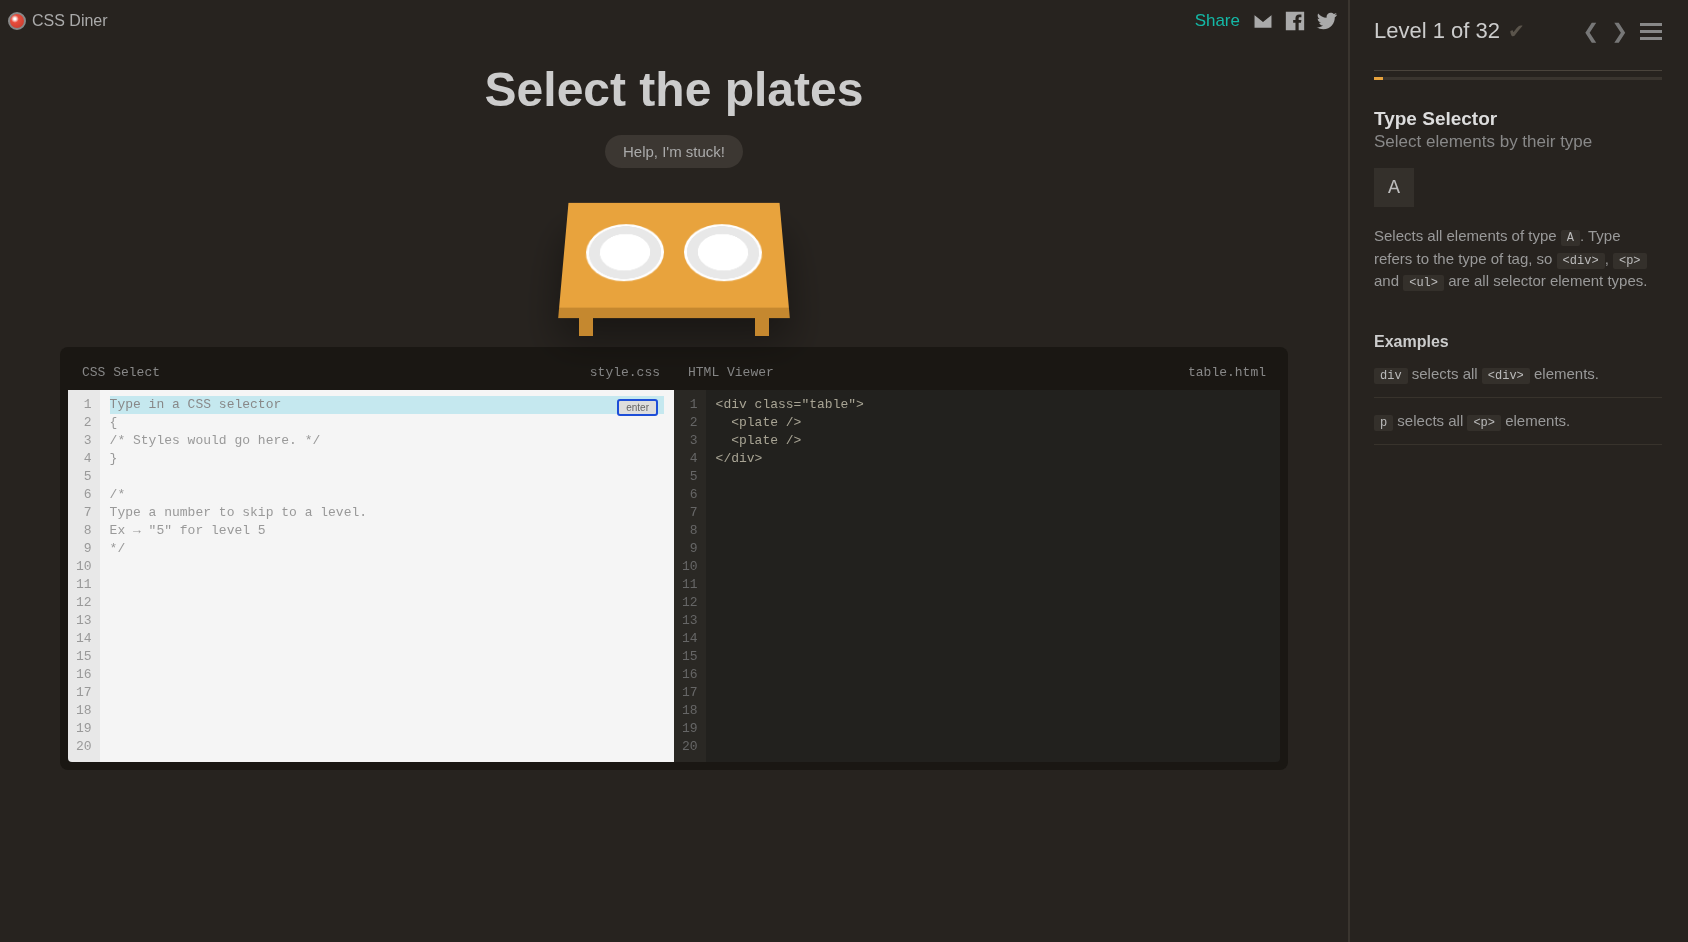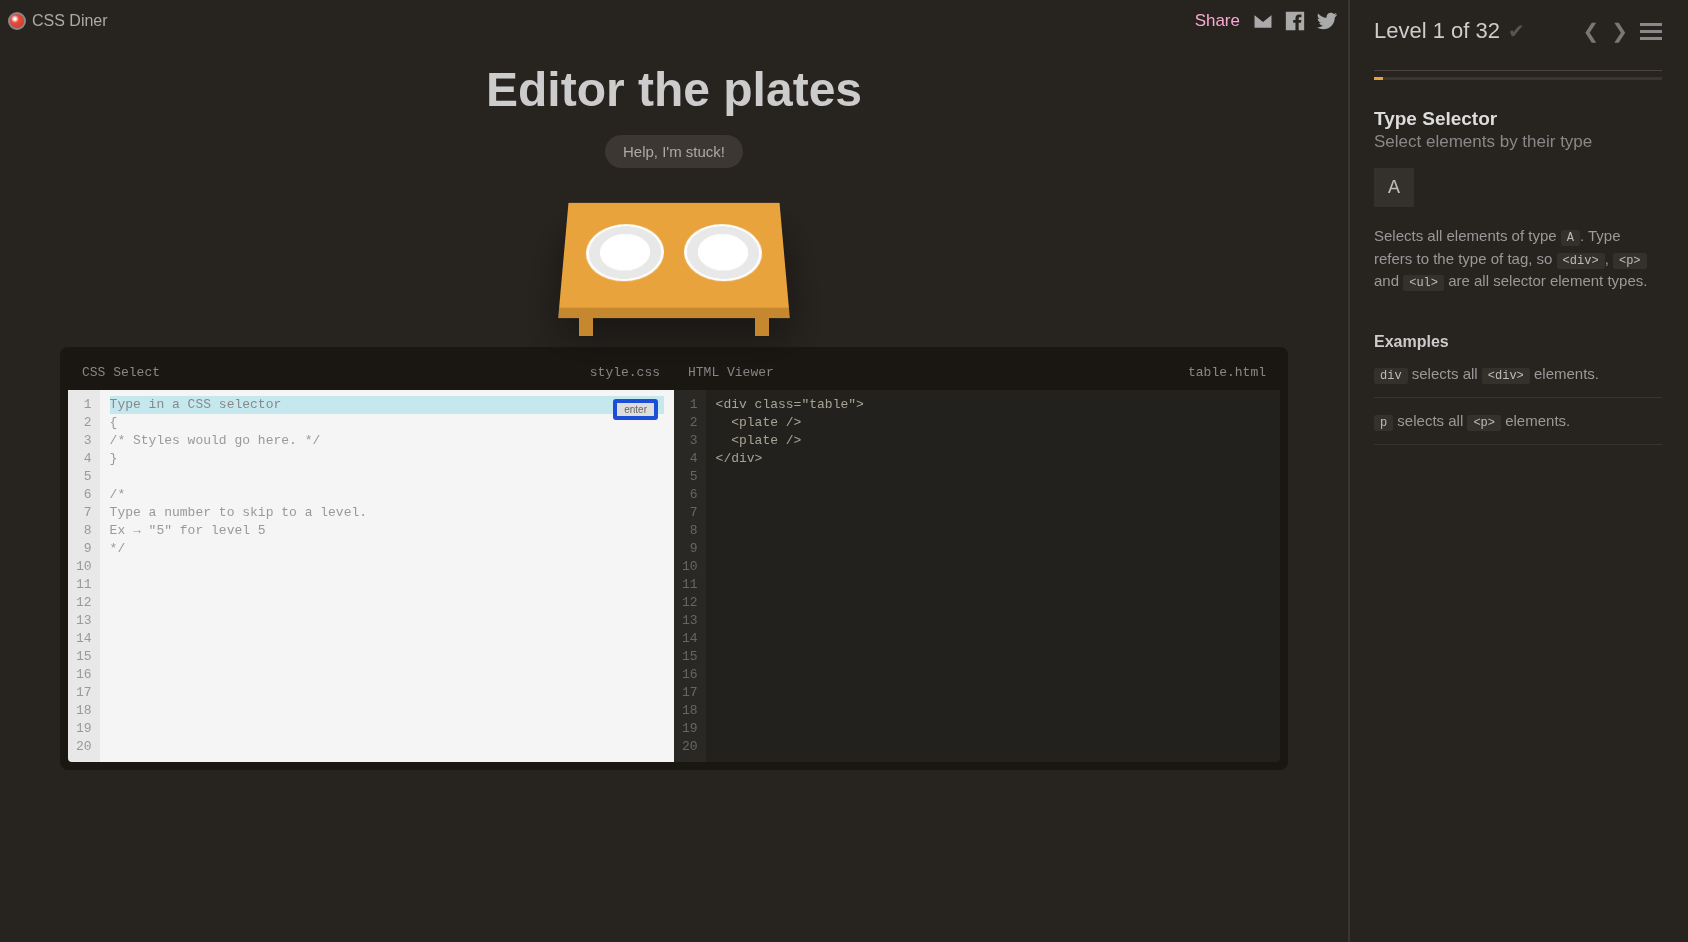--- a/index.html
+++ b/index.html
@@ -4,21 +4,21 @@
 <style>
 * { margin: 0; padding: 0; box-sizing: border-box; }
 body { background: #27231f; color: #fff; font-family: -apple-system, BlinkMacSystemFont, "Segoe UI", sans-serif; overflow: hidden; }
 .container { display: flex; height: 942px; width: 1680px; }
 .main { flex: 1; position: relative; border-right: 2px solid #3a352f; }
 .header { display: flex; justify-content: space-between; align-items: center; padding: 10px 10px 0 8px; }
 .logo { display: flex; align-items: center; gap: 6px; }
 .logo-icon { width: 18px; height: 18px; border-radius: 50%; background: radial-gradient(circle at 35% 35%, #fff 8%, #e74c3c 30%, #c0392b); border: 2px solid #888; }
 .logo-text { color: #aaa; font-size: 16px; font-weight: 500; }
 .share-area { display: flex; align-items: center; gap: 12px; }
-.share-label { color: #f9a8d4; font-size: 17px; }
+.share-label { color: #14b8a6; font-size: 17px; }
 .share-icons { display: flex; gap: 10px; }
 .share-icon { width: 22px; height: 22px; fill: #aaa; cursor: pointer; }
 .title { text-align: center; font-size: 48px; font-weight: 600; color: #ccc; margin-top: 30px; font-family: -apple-system, "Segoe UI", sans-serif; }
 .help-btn { display: inline-block; background: #3c3732; color: #aaa; padding: 8px 18px; border-radius: 18px; font-size: 15px; margin-top: 18px; cursor: pointer; border: none; }
 .help-wrap { text-align: center; }
 .table-area { text-align: center; margin-top: 30px; }
 .table-surface { display: inline-block; position: relative; }
 .table-top { width: 220px; height: 110px; background: #e8a33d; position: relative; transform: perspective(400px) rotateX(18deg); box-shadow: 0 10px 0 #c5882f, 0 30px 40px rgba(0,0,0,0.4); }
 .table-legs { position: absolute; bottom: -28px; left: 15px; right: 15px; display: flex; justify-content: space-between; }
 .table-leg { width: 14px; height: 18px; background: #c5882f; }
@@ -30,21 +30,21 @@
 .editor-pane { flex: 1; }
 .pane-header { display: flex; justify-content: space-between; padding: 10px 14px; font-family: "Courier New", monospace; font-size: 13px; color: #888; }
 .css-body { background: #f5f5f5; color: #333; border-radius: 0 0 0 4px; }
 .html-body { background: #22211e; color: #888; border-radius: 0 0 4px 0; }
 .code-area { display: flex; font-family: "Courier New", monospace; font-size: 13px; min-height: 370px; }
 .line-nums { background: rgba(0,0,0,0.05); padding: 6px 8px; text-align: right; color: #999; line-height: 18px; min-width: 28px; }
 .html-body .line-nums { background: #2a2824; color: #666; }
 .code-content { padding: 6px 10px; line-height: 18px; flex: 1; position: relative; }
 .input-line { background: #c5e8ef; position: relative; }
 .input-placeholder { color: #888; }
-.enter-btn { position: absolute; right: 6px; top: 3px; background: #ddd; border: 4px solid #1d4ed8; border-radius: 3px; font-size: 10px; padding: 1px 7px; color: #666; cursor: pointer; }
+.enter-btn { position: absolute; right: 6px; top: 3px; background: #ddd; border: 2px solid #1d4ed8; border-radius: 3px; font-size: 10px; padding: 1px 7px; color: #666; cursor: pointer; }
 .code-line { color: #999; white-space: pre; }
 .html-line { color: #a8a494; white-space: pre; }
 
 .sidebar { width: 330px; background: #27231f; padding: 18px 18px 0 24px; position: relative; }
 .level-header { display: flex; justify-content: space-between; align-items: center; border-bottom: 1px solid #4a443c; padding-bottom: 26px; }
 .level-title { font-size: 22px; color: #ccc; display: flex; align-items: center; gap: 8px; }
 .check-icon { color: #5a544b; font-size: 20px; }
 .nav-arrows { display: flex; gap: 12px; align-items: center; }
 .arrow { color: #777; font-size: 20px; cursor: pointer; }
 .menu-icon { display: flex; flex-direction: column; gap: 4px; cursor: pointer; }
@@ -78,21 +78,21 @@
           <svg class="share-icon" viewBox="0 0 24 24">
               <path d="M22 2H2v20h10.5v-8H10v-3h2.5V9c0-2.5 1.5-4 4-4h2.5v3H17c-.5 0-1 .5-1 1v2h3l-.5 3H16v8h6z"></path>
             </svg>
           <svg class="share-icon" viewBox="0 0 24 24">
               <path d="M23 5c-.8.4-1.7.6-2.6.7.9-.6 1.6-1.5 2-2.5-.9.5-1.9.9-2.9 1.1C18.6 3.4 17.4 3 16 3c-2.5 0-4.5 2-4.5 4.5 0 .4 0 .7.1 1C7.9 8.3 4.6 6.5 2.4 3.8c-.4.7-.6 1.5-.6 2.3 0 1.6.8 3 2 3.8-.7 0-1.4-.2-2-.6v.1c0 2.2 1.6 4 3.6 4.4-.4.1-.8.2-1.2.2-.3 0-.6 0-.8-.1.6 1.8 2.3 3.1 4.3 3.1C6 18.3 4 19 1.8 19c-.4 0-.7 0-1.1-.1C2.8 20.3 5.3 21 8 21c8.1 0 12.5-6.7 12.5-12.5v-.6c.9-.6 1.6-1.4 2.2-2.3z"></path>
             </svg>
         </div>
       </div>
     </div>
 
-    <h1 class="title">Editor the plates</h1>
+    <h1 class="title">Select the plates</h1>
     <div class="help-wrap">
       <button class="help-btn">Help, I'm stuck!</button>
     </div>
 
     <div class="table-area">
       <div class="table-surface">
         <div class="table-top">
           <div class="plate plate1"></div>
           <div class="plate plate2"></div>
         </div>

